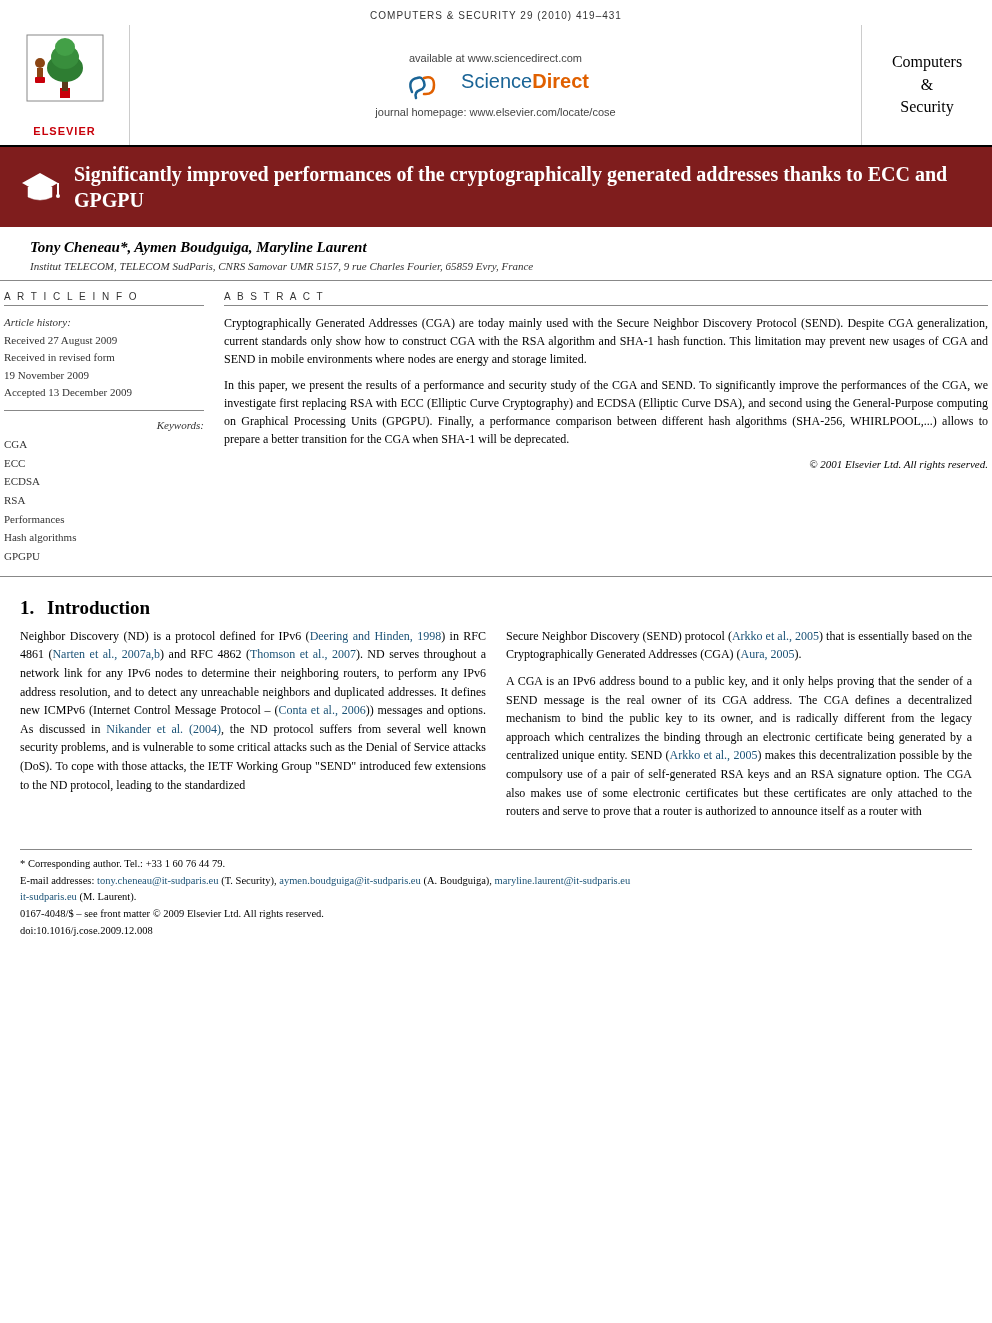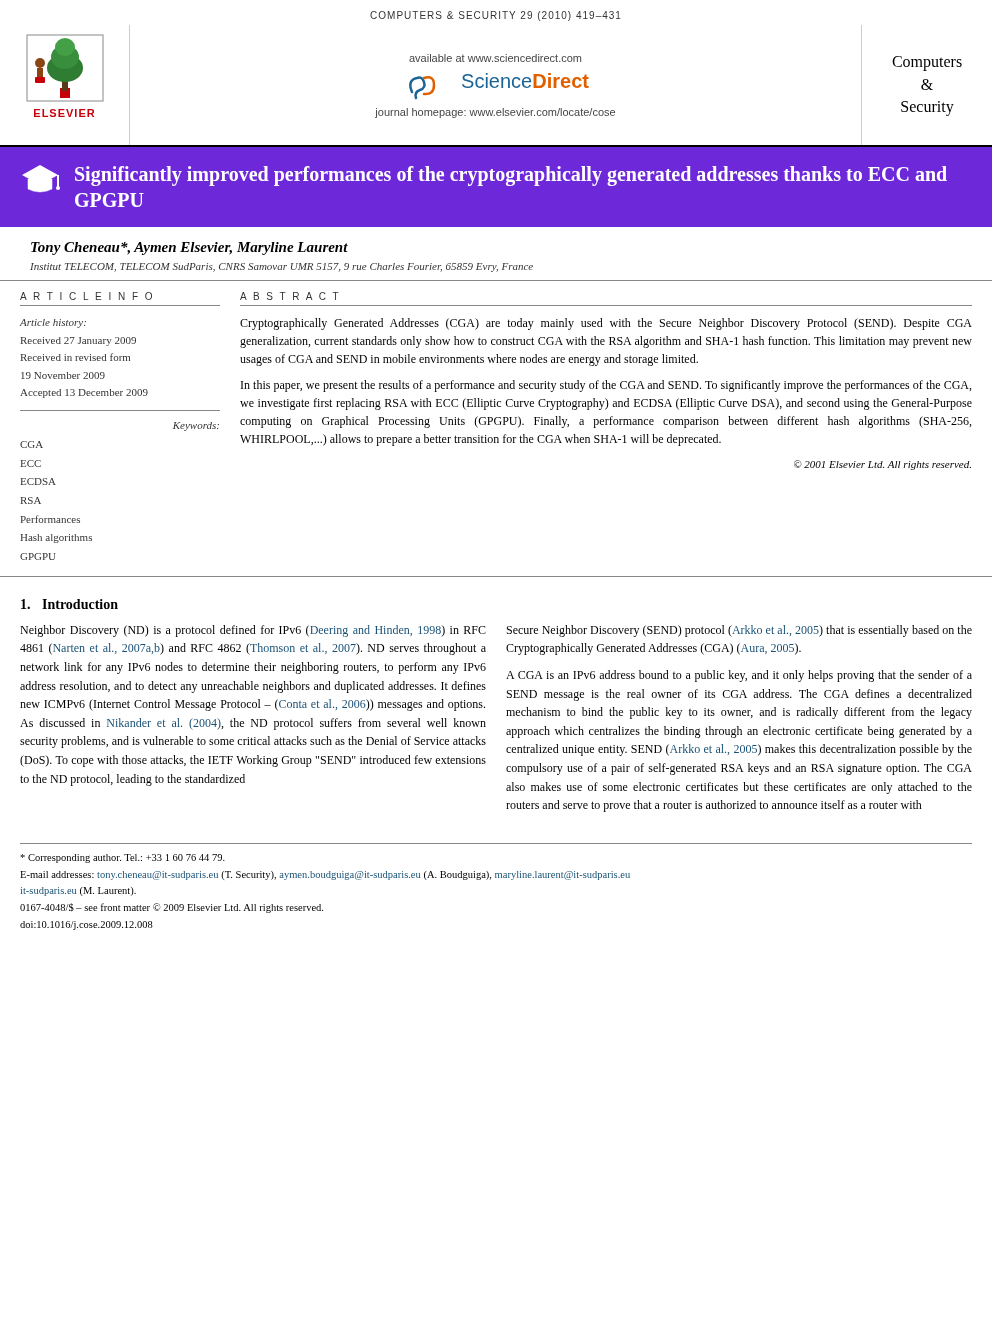--- a/index.html
+++ b/index.html
@@ -29,21 +29,21 @@
       display: flex;
       align-items: stretch;
     }
     .elsevier-logo {
       width: 130px;
       min-height: 120px;
       padding: 8px;
       display: flex;
       flex-direction: column;
       align-items: center;
-      justify-content: flex-start;
+      justify-content: space-between;
       border-right: 1px solid #ccc;
     }
     .elsevier-tree {
       width: 80px;
       height: 70px;
     }
     .elsevier-label {
       font-size: 11px;
       font-weight: bold;
       color: #c8000a;
@@ -101,25 +101,25 @@
     }
     .cs-title {
       font-size: 16px;
       font-family: 'Times New Roman', Times, serif;
       line-height: 1.4;
       color: #000;
     }
 
     
     .black-banner {
-      background: #6d28d9;
+      background: #7f1d1d;
       color: #fff;
       padding: 14px 20px;
       display: flex;
-      align-items: flex-start;
+      align-items: center;
       gap: 14px;
     }
     .paper-icon {
       width: 40px;
       height: 36px;
       flex-shrink: 0;
     }
     .paper-title {
       font-size: 20px;
       font-weight: bold;
@@ -140,21 +140,21 @@
     }
     .affiliation {
       font-size: 11px;
       color: #333;
       font-style: italic;
     }
 
     
     .two-col {
       display: flex;
-      padding: 10px 20px;
+      padding: 10px 4px;
       gap: 20px;
       border-bottom: 1px solid #888;
     }
     .col-left {
       width: 200px;
       flex-shrink: 0;
     }
     .col-right {
       flex: 1;
     }
@@ -203,21 +203,21 @@
       font-size: 11px;
       text-align: right;
       font-style: italic;
     }
 
     
     .body-content {
       padding: 10px 20px 20px 20px;
     }
     .section-title {
-      font-size: 14px;
+      font-size: 19px;
       font-weight: bold;
       margin-bottom: 8px;
       margin-top: 10px;
     }
     .section-number {
       margin-right: 8px;
     }
     .body-two-col {
       display: flex;
       gap: 20px;
@@ -303,30 +303,30 @@
   <svg class="paper-icon" viewBox="0 0 40 36" xmlns="http://www.w3.org/2000/svg">
     <polygon points="20,4 38,14 20,24 2,14" fill="#fff"></polygon>
     <path d="M8,18 L8,28 Q20,34 32,28 L32,18" fill="#fff" stroke="#fff" stroke-width="0.5"></path>
     <line x1="38" y1="14" x2="38" y2="26" stroke="#fff" stroke-width="2"></line>
     <circle cx="38" cy="27" r="2" fill="#fff"></circle>
   </svg>
   <div class="paper-title">Significantly improved performances of the cryptographically generated addresses thanks to ECC and GPGPU</div>
 </div>
 
 <div class="authors-section">
-  <div class="authors-names">Tony Cheneau*, Aymen Elsevier, Maryline Laurent</div>
+  <div class="authors-names">Tony Cheneau*, Aymen Boudguiga, Maryline Laurent</div>
   <div class="affiliation">Institut TELECOM, TELECOM SudParis, CNRS Samovar UMR 5157, 9 rue Charles Fourier, 65859 Evry, France</div>
 </div>
 
 <div class="two-col">
 
   <div class="col-left">
     <div class="section-heading">A R T I C L E   I N F O</div>
     <div class="article-info-item italic">Article history:</div>
-    <div class="article-info-item">Received 27 January 2009</div>
+    <div class="article-info-item">Received 27 August 2009</div>
     <div class="article-info-item">Received in revised form</div>
     <div class="article-info-item">19 November 2009</div>
     <div class="article-info-item">Accepted 13 December 2009</div>
     <div class="divider-line"></div>
     <div class="keywords-heading">Keywords:</div>
     <div class="keyword-item">CGA</div>
     <div class="keyword-item">ECC</div>
     <div class="keyword-item">ECDSA</div>
     <div class="keyword-item">RSA</div>
     <div class="keyword-item">Performances</div>

